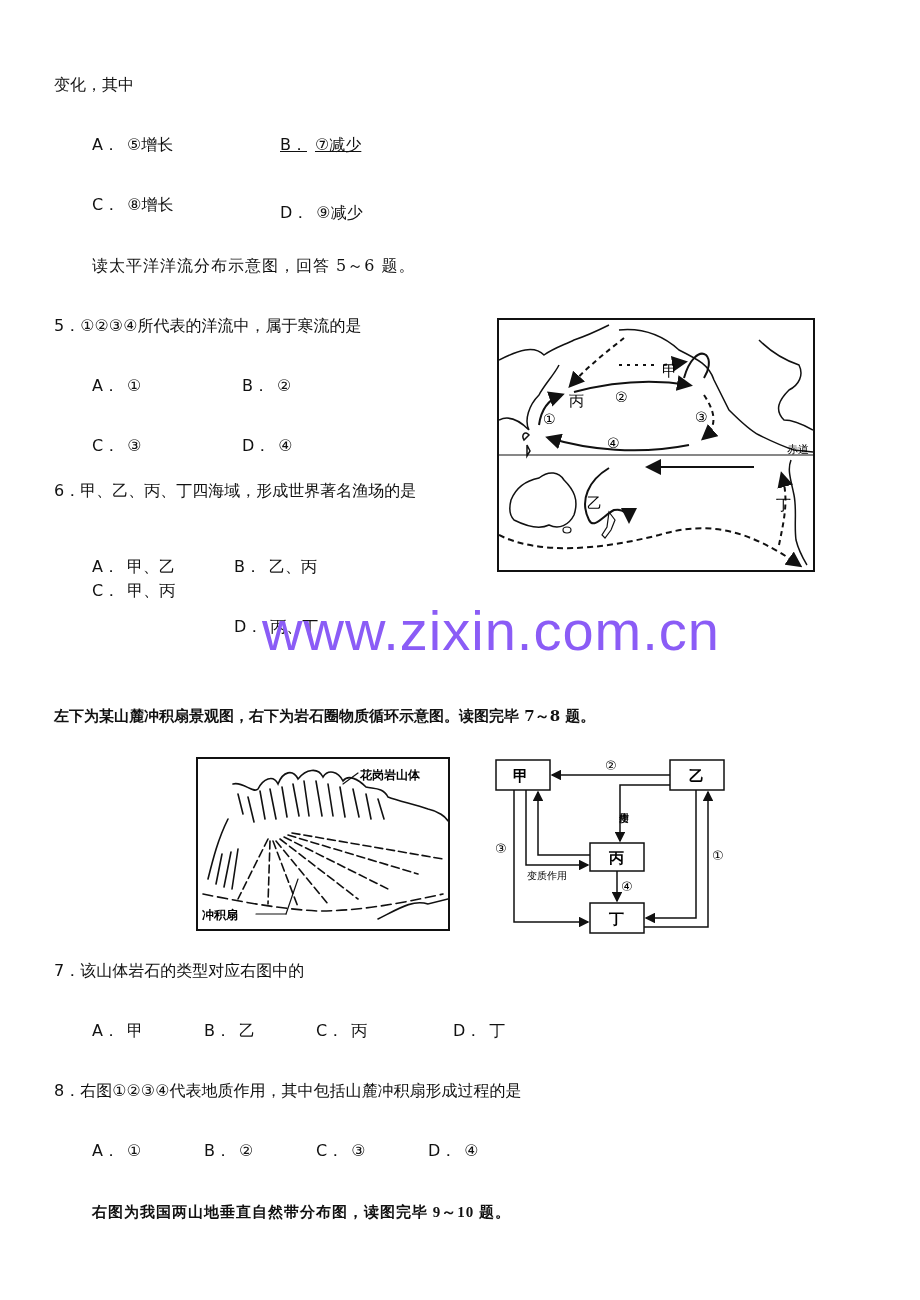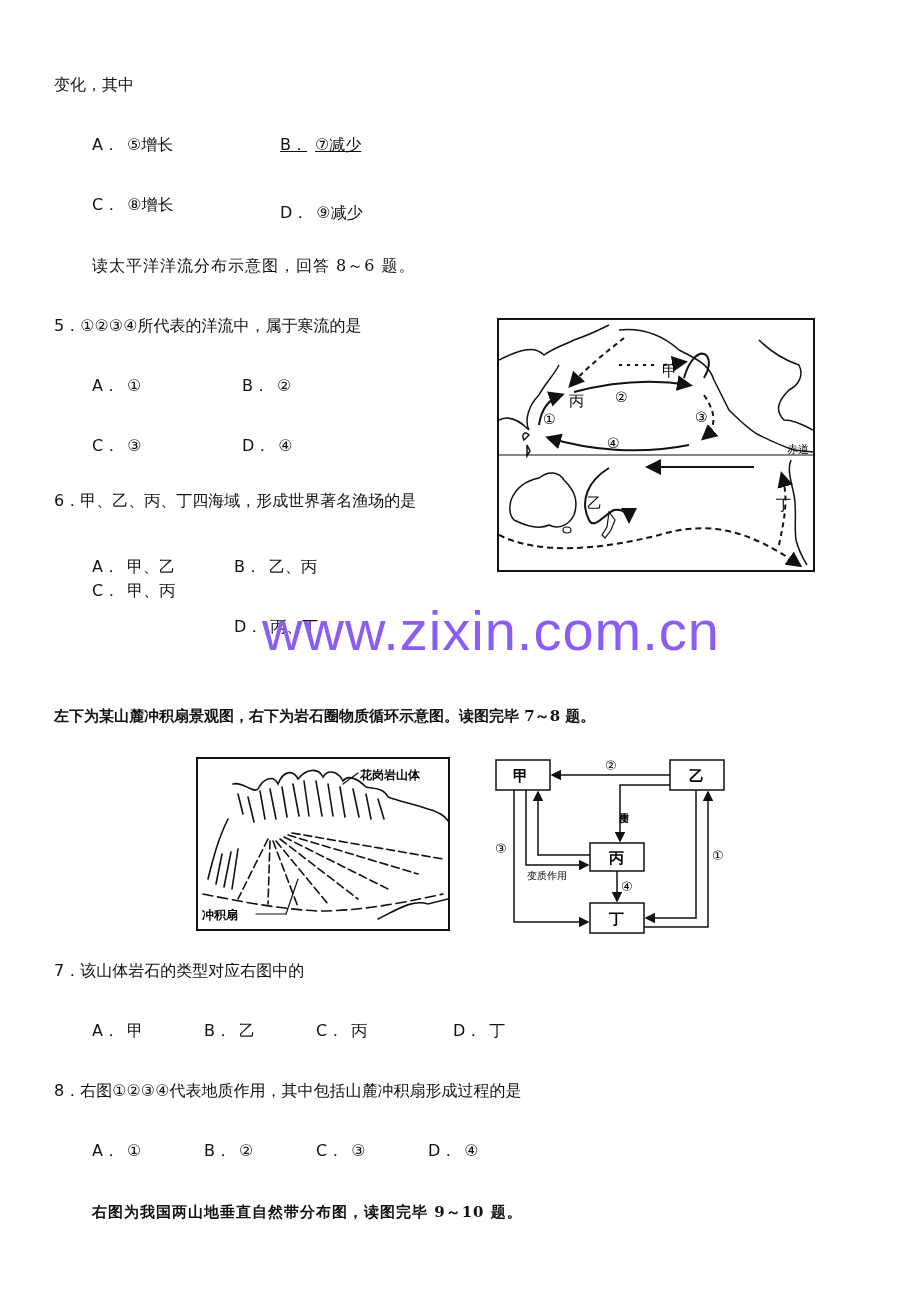--- a/index.html
+++ b/index.html
@@ -26,37 +26,37 @@
 <div class="opt" style="left:280px;top:135px;text-decoration:underline;">
   <span class="letter">B．</span><span>⑦减少</span>
 </div>
 <div class="opt" style="left:92px;top:195px;">
   <span class="letter">C．</span><span>⑧增长</span>
 </div>
 <div class="opt" style="left:280px;top:195px;margin-top:8px;">
   <span class="letter">D．</span><span>⑨减少</span>
 </div>
 
-<div class="line serif" style="left:92px;top:256px;letter-spacing:1px;">读太平洋洋流分布示意图，回答 8～6 题。</div>
+<div class="line serif" style="left:92px;top:256px;letter-spacing:1px;">读太平洋洋流分布示意图，回答 5～6 题。</div>
 
 <div class="line" style="left:54px;top:316px;">5．①②③④所代表的洋流中，属于寒流的是</div>
 <div class="opt" style="left:92px;top:376px;">
   <span class="letter">A．</span><span>①</span>
 </div>
 <div class="opt" style="left:242px;top:376px;">
   <span class="letter">B．</span><span>②</span>
 </div>
 <div class="opt" style="left:92px;top:436px;">
   <span class="letter">C．</span><span>③</span>
 </div>
 <div class="opt" style="left:242px;top:436px;">
   <span class="letter">D．</span><span>④</span>
 </div>
 
-<div class="line" style="left:54px;top:491px;">6．甲、乙、丙、丁四海域，形成世界著名渔场的是</div>
+<div class="line" style="left:54px;top:481px;">6．甲、乙、丙、丁四海域，形成世界著名渔场的是</div>
 <div class="opt" style="left:92px;top:557px;">
   <span class="letter">A．</span><span>甲、乙</span>
 </div>
 <div class="opt" style="left:234px;top:557px;">
   <span class="letter">B．</span><span>乙、丙</span>
 </div>
 <div class="opt" style="left:92px;top:581px;">
   <span class="letter">C．</span><span>甲、丙</span>
 </div>
 <div class="opt" style="left:234px;top:617px;">
@@ -202,13 +202,13 @@
 <div class="opt" style="left:204px;top:1141px;">
   <span class="letter">B．</span><span>②</span>
 </div>
 <div class="opt" style="left:316px;top:1141px;">
   <span class="letter">C．</span><span>③</span>
 </div>
 <div class="opt" style="left:428px;top:1141px;">
   <span class="letter">D．</span><span>④</span>
 </div>
 
-<div class="line bold serif" style="left:92px;top:1202px;font-size:15px;letter-spacing:1px;">右图为我国两山地垂直自然带分布图，读图完毕 9～10 题。</div>
+<div class="line bold serif" style="left:92px;top:1202px;font-size:15px;letter-spacing:1px;font-family:Liberation Serif, serif;">右图为我国两山地垂直自然带分布图，读图完毕 9～10 题。</div>
 
 </body></html>

